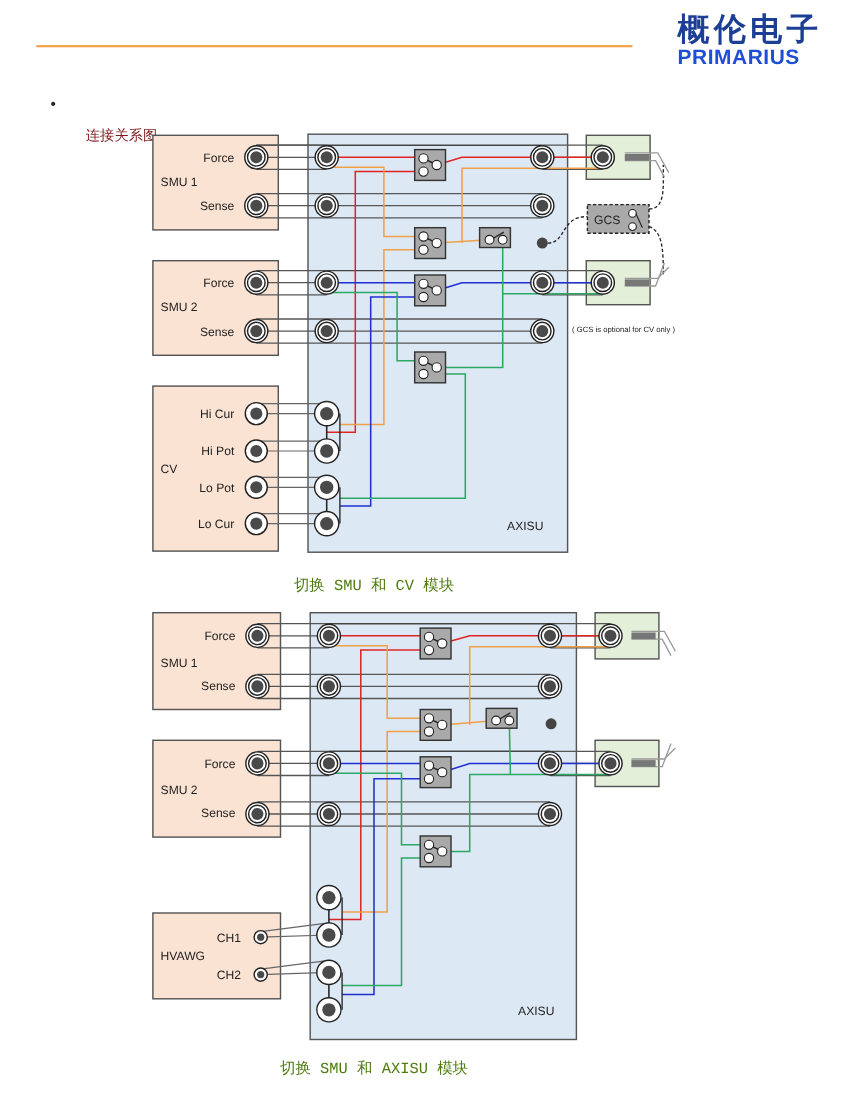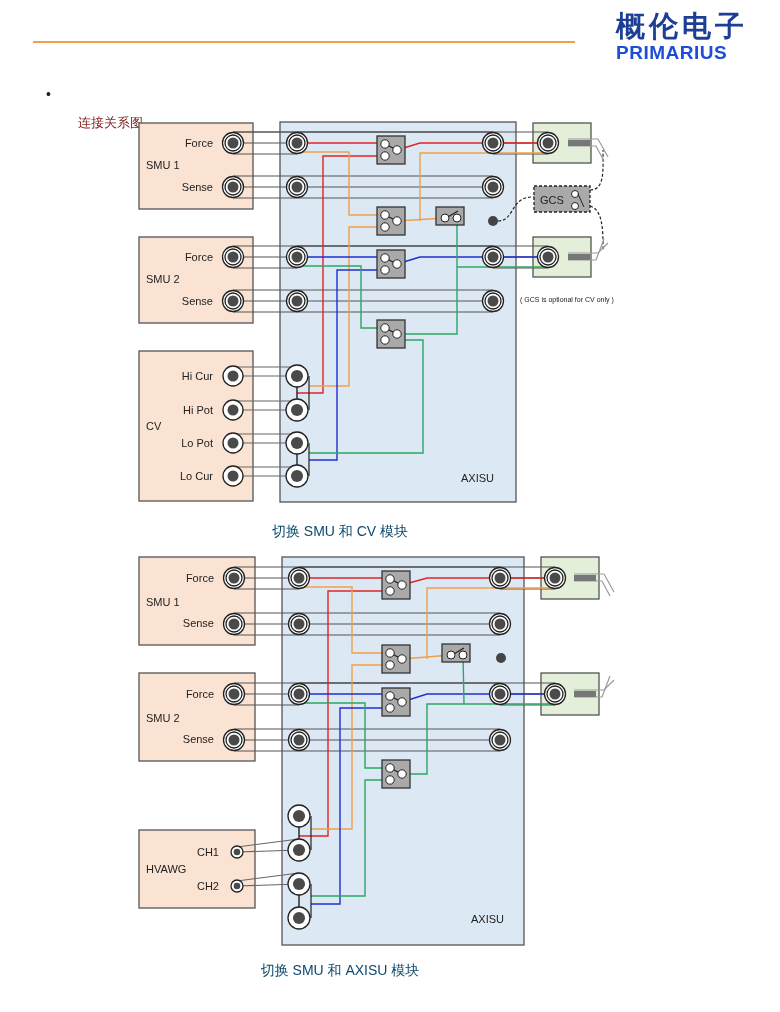--- a/index.html
+++ b/index.html
@@ -4,21 +4,21 @@
 <style>
   html,body{margin:0;padding:0;background:#fff;}
   body{width:780px;height:1012px;position:relative;overflow:hidden;font-family:"Liberation Sans","DejaVu Sans",sans-serif;color:#222;}
   .hdr-line{position:absolute;left:33px;top:41px;width:542px;height:2px;background:#f0a04b;}
   .logo{position:absolute;left:616px;top:10px;width:150px;text-align:left;}
   .logo-cn{font-family:"DejaVu Sans",sans-serif;font-weight:bold;font-size:29px;color:#1c3f95;letter-spacing:4px;line-height:32px;}
   .logo-en{font-family:"Liberation Sans",sans-serif;font-weight:bold;font-size:19px;color:#1d4ed8;letter-spacing:0.5px;line-height:22px;}
   .bullet{position:absolute;left:46px;top:86px;font-size:14px;}
   .bullet-text{position:absolute;left:78px;top:86px;font-family:Liberation Serif, serif;font-size:13px;color:#7f1d1d;margin-top:28px;}
   svg.dg{position:absolute;left:0;}
-  .caption{position:absolute;width:680px;text-align:center;font-family:Liberation Sans, sans-serif;font-size:14px;color:#0c4a6e;}
+  .caption{position:absolute;width:680px;text-align:center;font-family:Liberation Mono, monospace;font-size:14px;color:#4d7c0f;}
   svg text{font-family:"Liberation Sans",sans-serif;}
 </style>
 </head>
 <body>
 
 <div class="hdr-line"></div>
 <div class="logo">
   <div class="logo-cn">概伦电子</div>
   <div class="logo-en">PRIMARIUS</div>
 </div>

